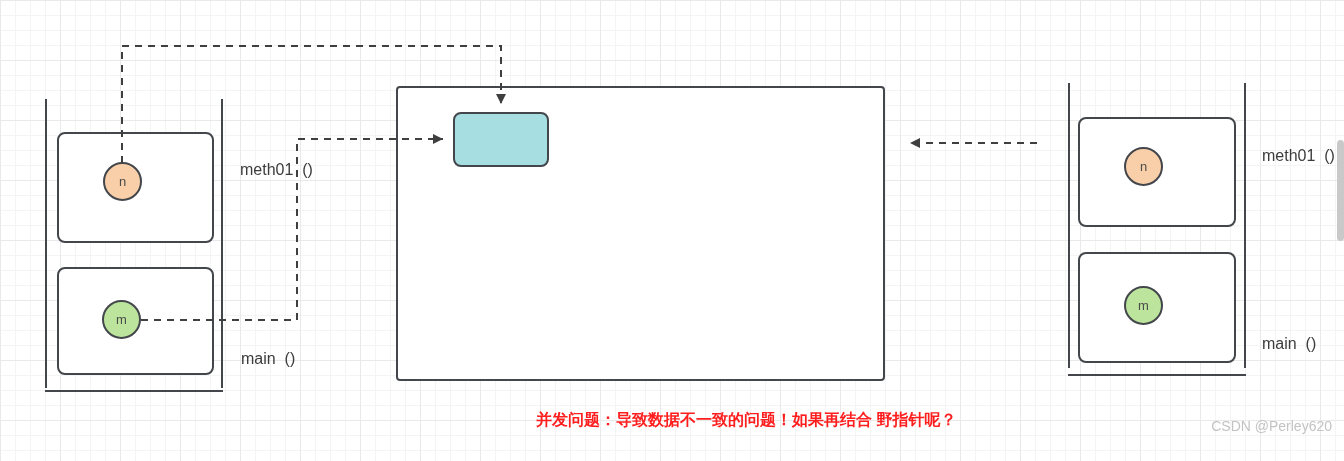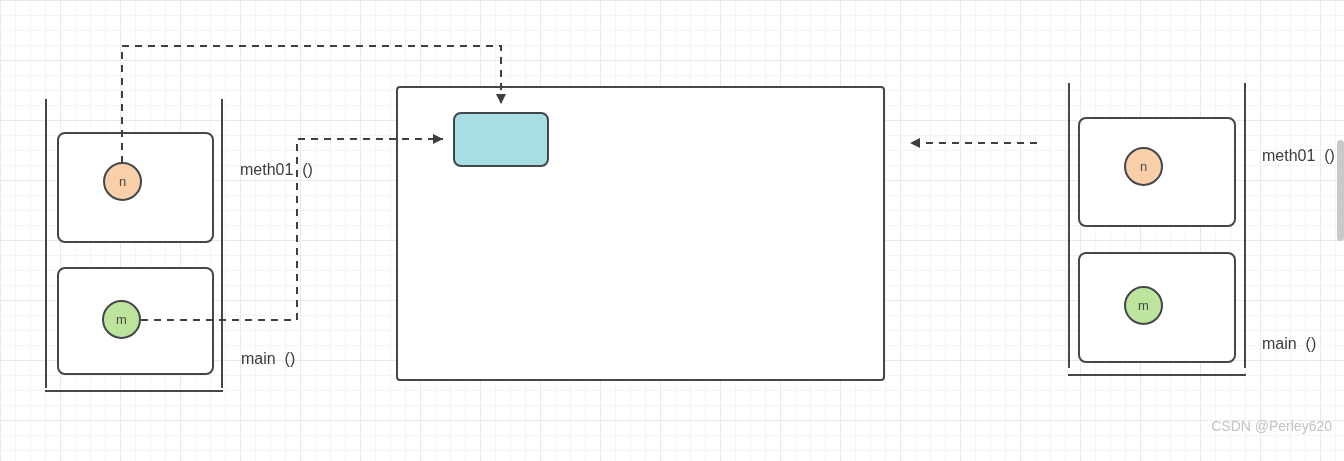--- a/index.html
+++ b/index.html
@@ -98,17 +98,18 @@
     <defs>
       <marker id="arrowhead" markerUnits="userSpaceOnUse" markerWidth="12" markerHeight="12" viewBox="0 0 12 12" refX="11" refY="6" orient="auto">
         <path d="M1,1 L11,6 L1,11 Z"></path>
       </marker>
     </defs>
     <path class="conn" d="M122,163 L122,46 L501,46 L501,104" marker-end="url(#arrowhead)"></path>
     <path class="conn" d="M141,320 L297,320 L297,139 L443,139" marker-end="url(#arrowhead)"></path>
     <path class="conn" d="M1037,143 L910,143" marker-end="url(#arrowhead)"></path>
   </svg>
 
+  <div class="abs caption">并发问题：导致数据不一致的问题！如果再结合 野指针呢？</div>
   <div class="abs watermark">CSDN @Perley620</div>
 
   <div class="abs scroll-thumb"></div>
 
 </div>
 
 </body></html>

